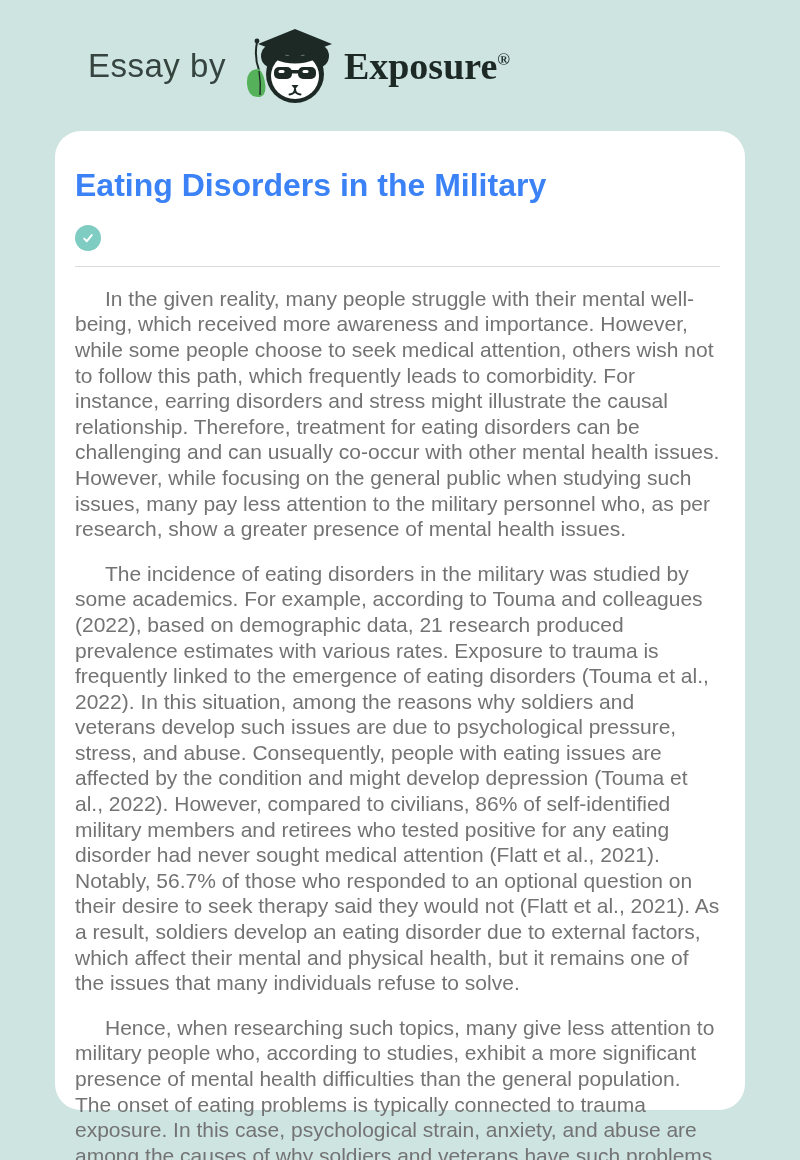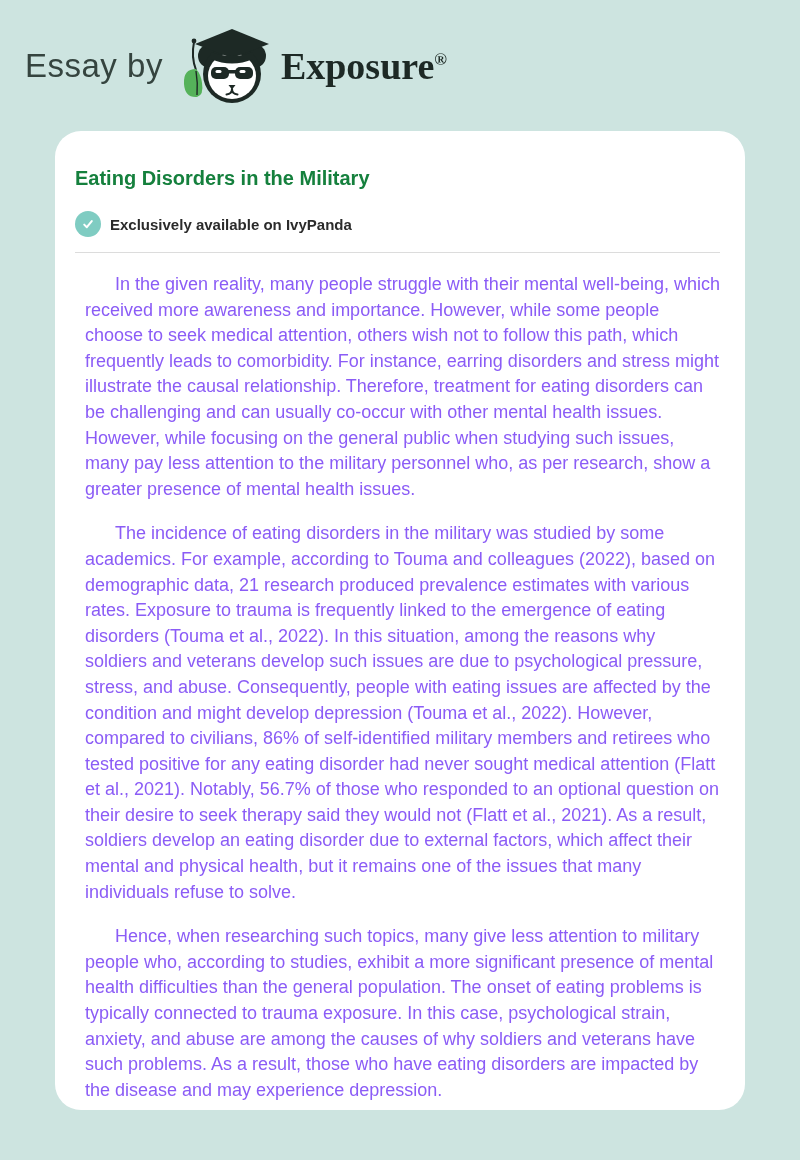--- a/index.html
+++ b/index.html
@@ -7,21 +7,21 @@
     width: 800px;
     height: 1160px;
     background: #cde4e0;
     font-family: "Liberation Sans", sans-serif;
     -webkit-font-smoothing: antialiased;
   }
   .site-header {
     height: 131px;
     display: flex;
     align-items: center;
-    padding-left: 25px;
+    padding-left: 88px;
     box-sizing: border-box;
   }
   .essay-by {
     font-size: 33px;
     color: #35443f;
     letter-spacing: 0.5px;
   }
   .logo-wrap { margin: 0 10px 0 16px; }
   .logo-wrap svg { display: block; }
   .brand {
@@ -39,23 +39,23 @@
     width: 690px;
     height: 979px;
     margin: 0 auto;
     background: #ffffff;
     border-radius: 26px;
     box-sizing: border-box;
     padding: 36px 25px 90px 20px;
   }
   .card h1 {
     margin: 0;
-    font-size: 20px;
+    font-size: 32px;
     line-height: 1.15;
-    color: #15803d;
+    color: #3b82f6;
     font-weight: bold;
   }
   .avail-row {
     margin-top: 21px;
     display: flex;
     align-items: center;
   }
   .check-circle {
     width: 26px;
     height: 26px;
@@ -72,24 +72,24 @@
     font-weight: bold;
     font-size: 15px;
     color: #2b2b2b;
   }
   .divider {
     border: none;
     border-top: 1px solid #dcdcdc;
     margin: 15px 0 0 0;
   }
   .card p {
-    font-size: 18px;
+    font-size: 21px;
     line-height: 25.6px;
-    color: #8b5cf6;
-    margin: 19px 0 0 10px;
+    color: #737373;
+    margin: 19px 0 0 0;
     text-indent: 30px;
   }
 </style>
 </head>
 <body>
 
 <div class="page">
 
   <header class="site-header">
     <span class="essay-by">Essay by</span>
@@ -126,21 +126,20 @@
 
   <main class="card">
     <h1>Eating Disorders in the Military</h1>
 
     <div class="avail-row">
       <span class="check-circle">
         <svg width="14" height="14" viewBox="0 0 24 24" aria-hidden="true">
           <path d="M5.5 13 l4.5 4.5 L18.5 7" stroke="#ffffff" stroke-width="3.4" fill="none" stroke-linecap="round" stroke-linejoin="round"></path>
         </svg>
       </span>
-      <span class="avail-label">Exclusively available on IvyPanda</span>
     </div>
 
     <hr class="divider">
 
     <p>In the given reality, many people struggle with their mental well-being, which received more awareness and importance. However, while some people choose to seek medical attention, others wish not to follow this path, which frequently leads to comorbidity. For instance, earring disorders and stress might illustrate the causal relationship. Therefore, treatment for eating disorders can be challenging and can usually co-occur with other mental health issues. However, while focusing on the general public when studying such issues, many pay less attention to the military personnel who, as per research, show a greater presence of mental health issues.</p>
     <p>The incidence of eating disorders in the military was studied by some academics. For example, according to Touma and colleagues (2022), based on demographic data, 21 research produced prevalence estimates with various rates. Exposure to trauma is frequently linked to the emergence of eating disorders (Touma et al., 2022). In this situation, among the reasons why soldiers and veterans develop such issues are due to psychological pressure, stress, and abuse. Consequently, people with eating issues are affected by the condition and might develop depression (Touma et al., 2022). However, compared to civilians, 86% of self-identified military members and retirees who tested positive for any eating disorder had never sought medical attention (Flatt et al., 2021). Notably, 56.7% of those who responded to an optional question on their desire to seek therapy said they would not (Flatt et al., 2021). As a result, soldiers develop an eating disorder due to external factors, which affect their mental and physical health, but it remains one of the issues that many individuals refuse to solve.</p>
     <p>Hence, when researching such topics, many give less attention to military people who, according to studies, exhibit a more significant presence of mental health difficulties than the general population. The onset of eating problems is typically connected to trauma exposure. In this case, psychological strain, anxiety, and abuse are among the causes of why soldiers and veterans have such problems. As a result, those who have eating disorders are impacted by the disease and may experience depression.</p>
   </main>
 
 </div>

